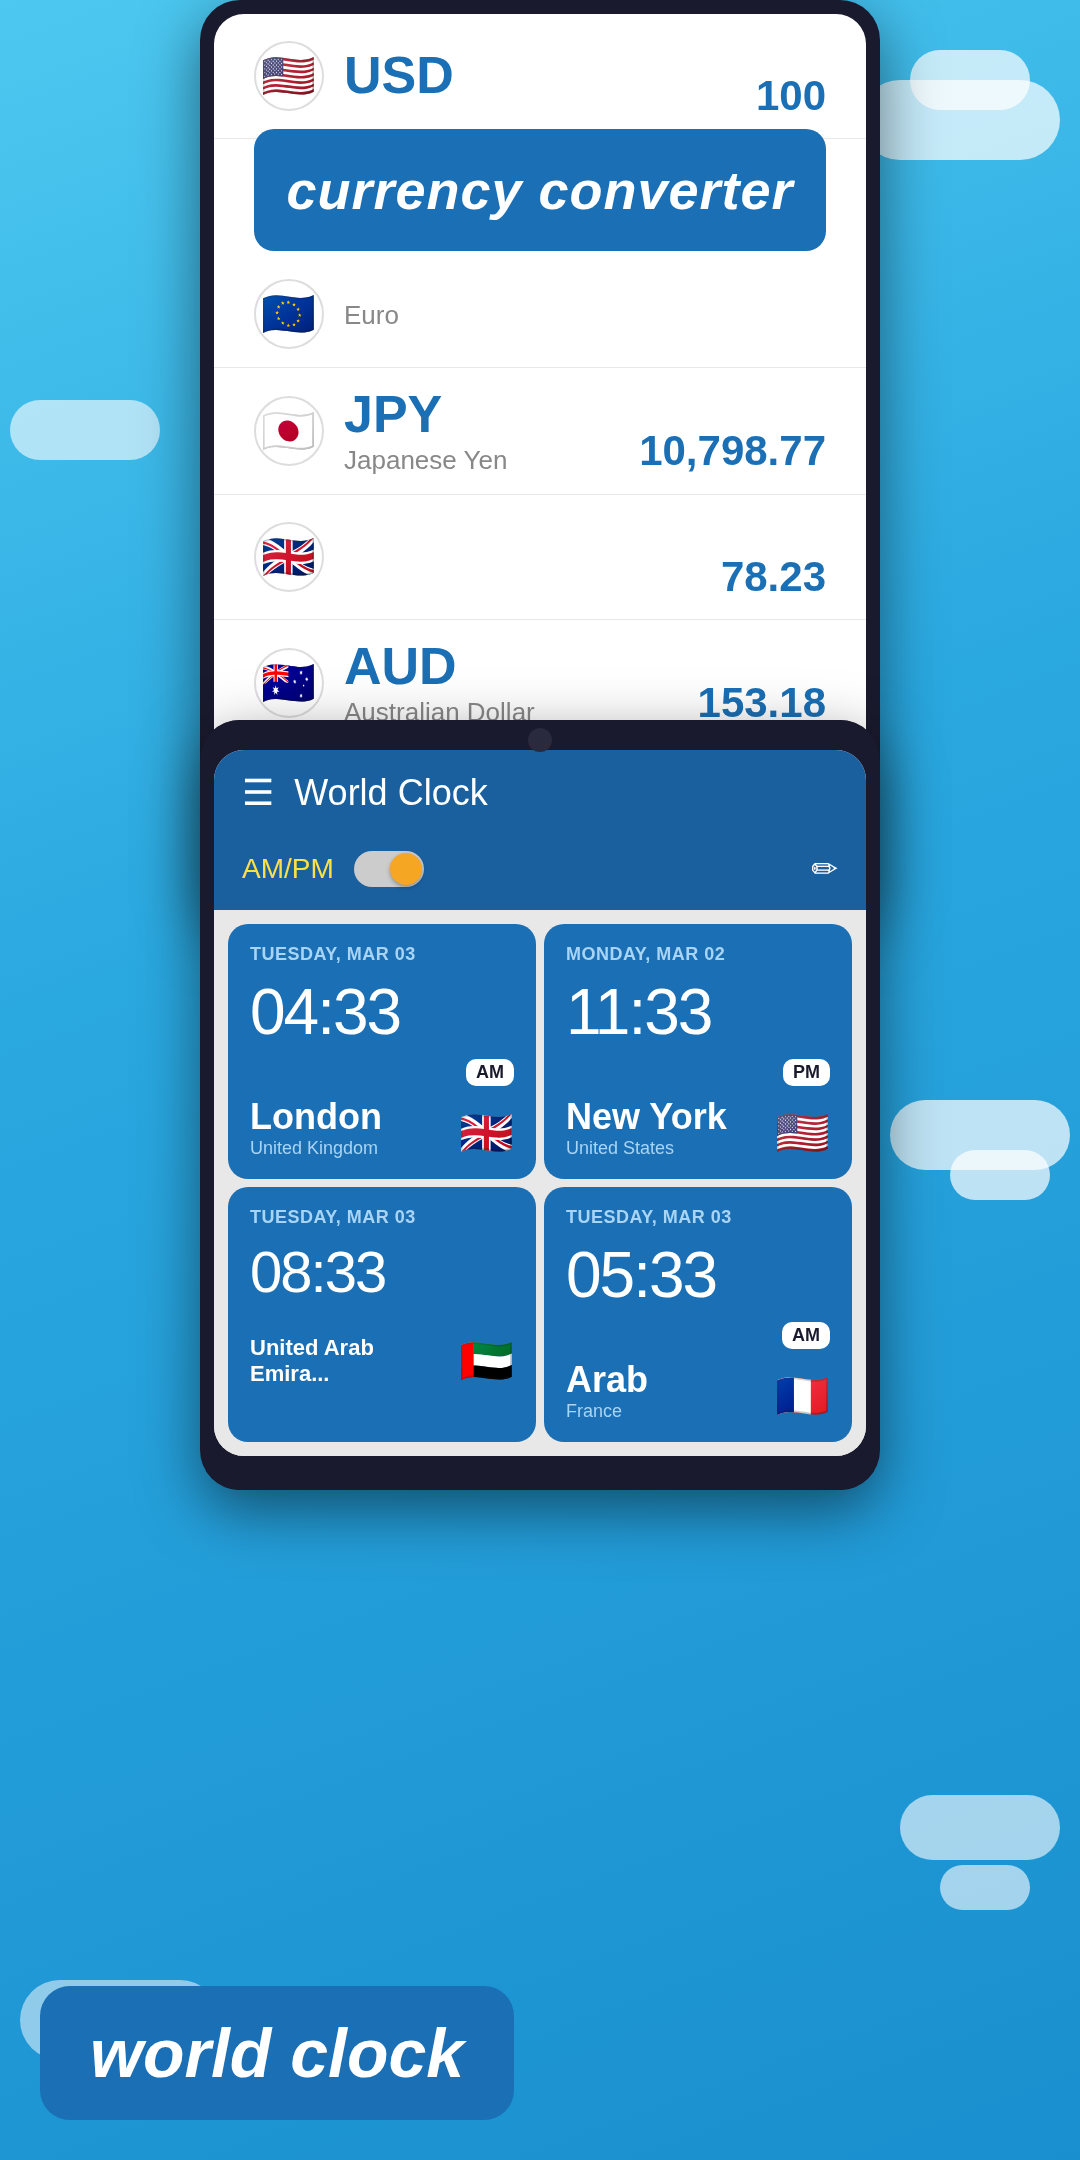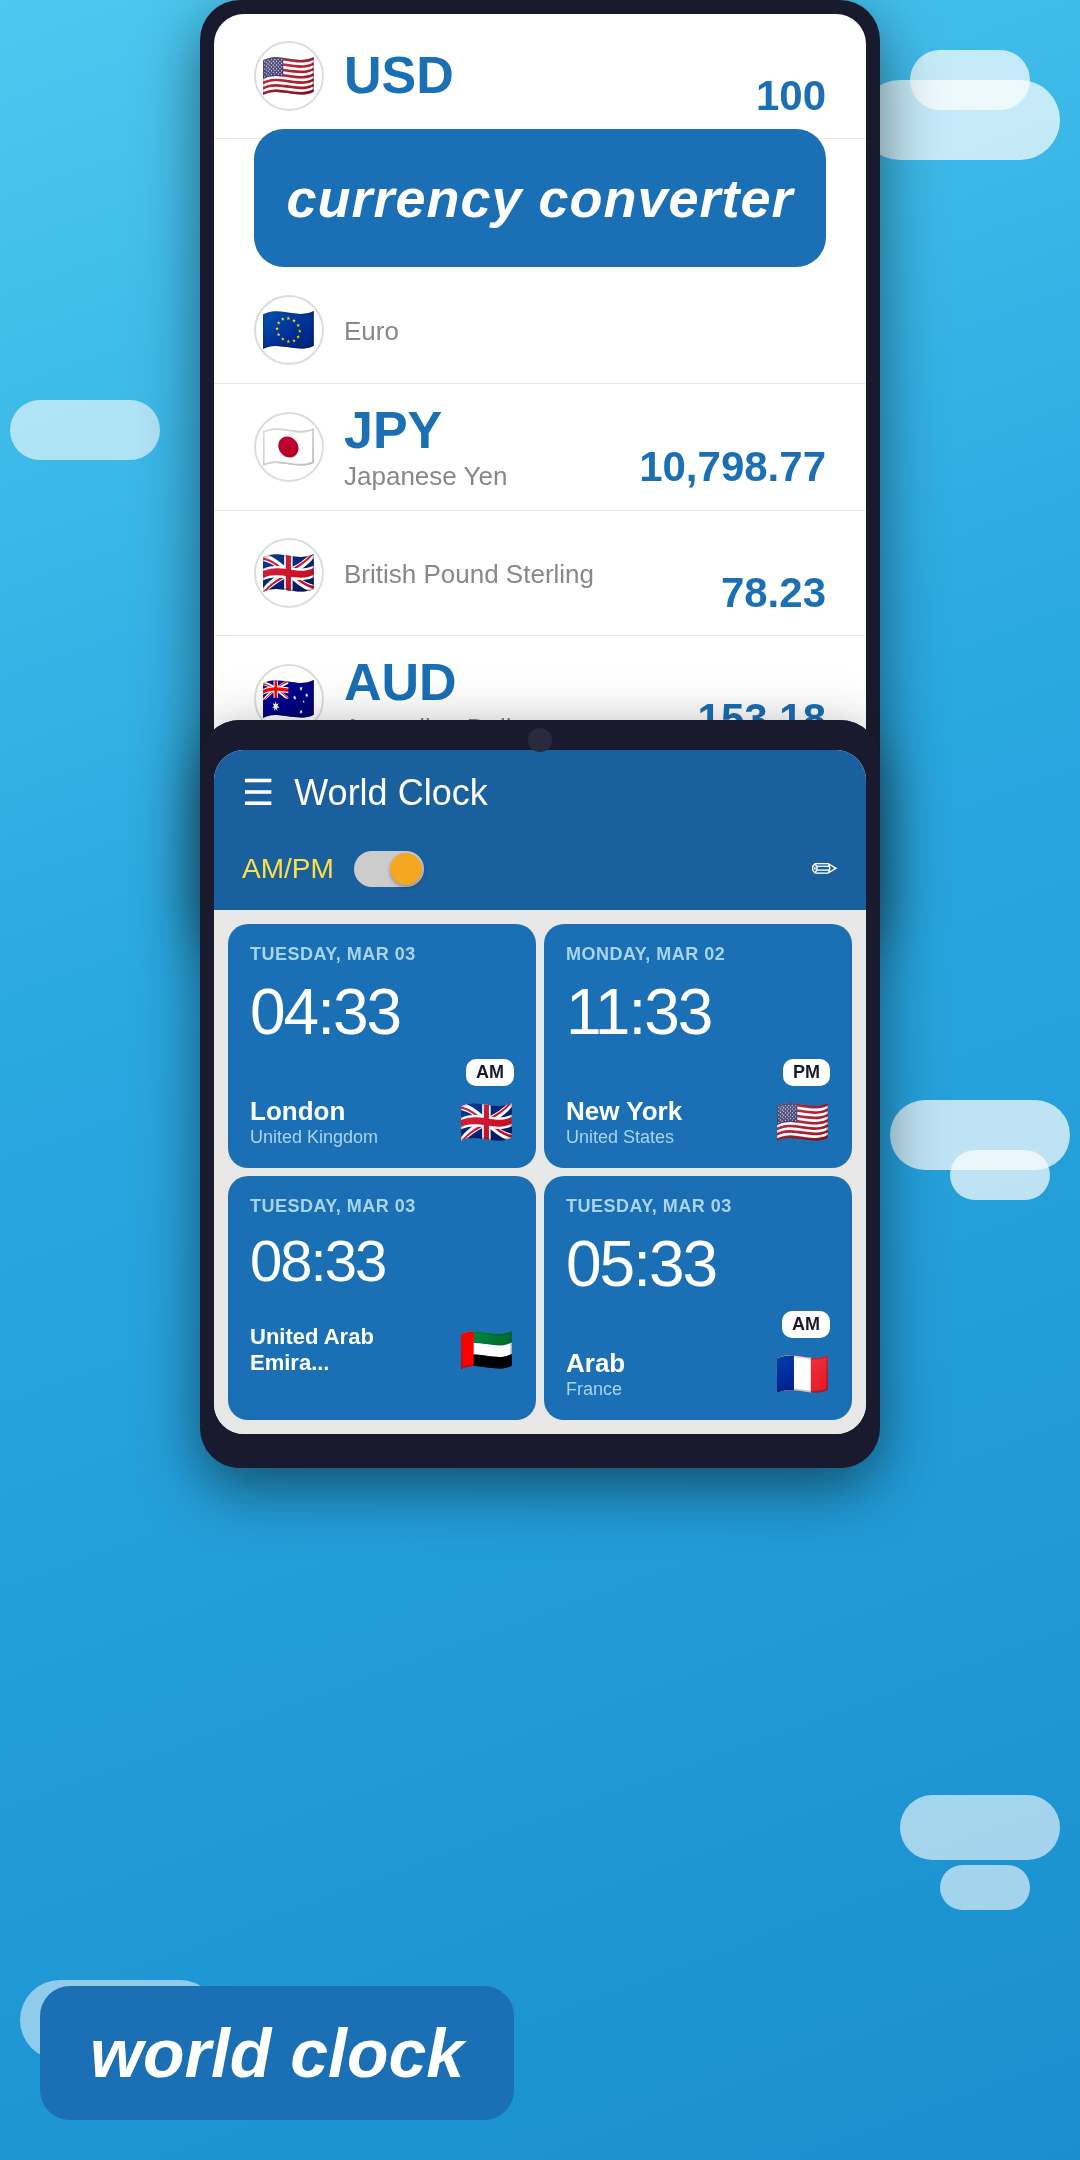--- a/index.html
+++ b/index.html
@@ -29,22 +29,22 @@
       background: white;
       margin: 14px 14px 0 14px;
       border-radius: 30px;
       overflow: hidden;
       min-height: 660px;
     }
 
     .currency-banner {
       background: #1a6fb5;
       margin: 0 20px;
-      border-radius: 30px;
-      padding: 38px 30px;
+      border-radius: 20px;
+      padding: 30px 30px;
       display: flex;
       align-items: flex-end;
       justify-content: center;
     }
 
     .currency-banner-text {
       color: white;
       font-size: 54px;
       font-weight: 900;
       font-style: italic;
@@ -226,21 +226,21 @@
     }
 
     .clock-footer {
       display: flex;
       align-items: flex-end;
       justify-content: space-between;
       margin-top: 10px;
     }
 
     .clock-city {
-      font-size: 26px;
+      font-size: 36px;
       font-weight: bold;
       color: white;
     }
 
     .clock-country {
       font-size: 18px;
       color: #a8d4f5;
     }
 
     
@@ -302,21 +302,20 @@
       <div class="currency-info">
         <div class="currency-code">JPY</div>
         <div class="currency-name">Japanese Yen</div>
       </div>
       <div class="currency-value">10,798.77</div>
     </div>
 
     <div class="currency-row">
       <div class="flag-circle">🇬🇧</div>
       <div class="currency-info">
-        <div class="currency-name">British Pound Sterling</div>
       </div>
       <div class="currency-value">78.23</div>
     </div>
 
     <div class="currency-row">
       <div class="flag-circle">🇦🇺</div>
       <div class="currency-info">
         <div class="currency-code">AUD</div>
         <div class="currency-name">Australian Dollar</div>
       </div>

